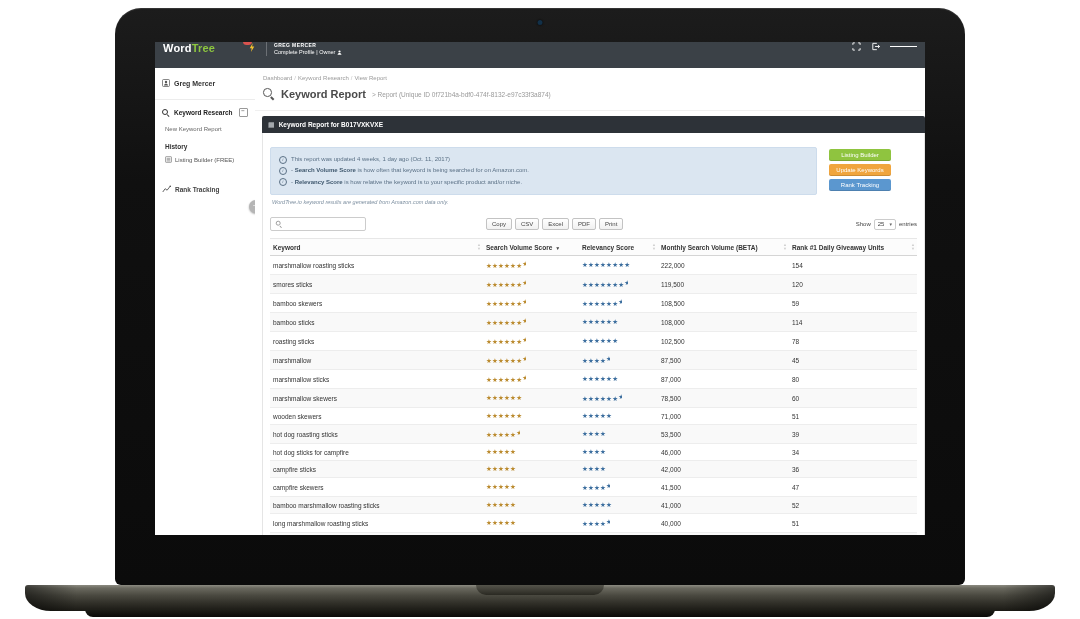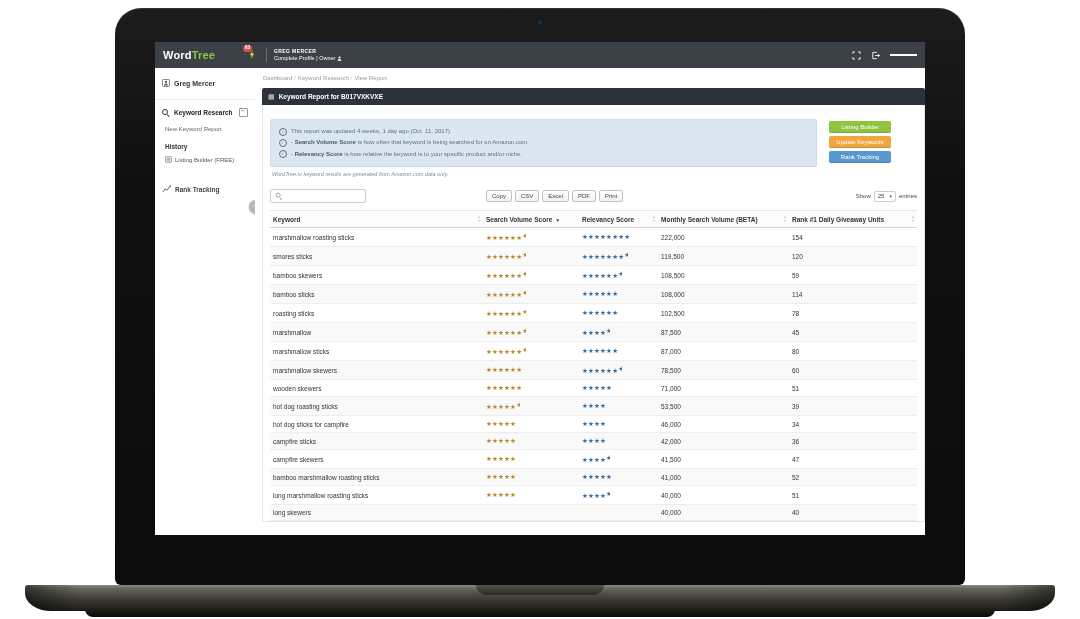--- a/index.html
+++ b/index.html
@@ -22,21 +22,21 @@
       linear-gradient(180deg,#8c8b81 0%,#6a695f 12%,#4a4940 40%,#32312a 68%,#1a1914 100%);
     border-radius:3px 3px 26px 26px / 3px 3px 18px 18px;}
   .notch{position:absolute;left:50%;top:0;transform:translateX(-50%);
     width:128px;height:10px;border-radius:0 0 10px 10px;
     background:linear-gradient(180deg,#54534a,#2a2922);}
   .base-lip{position:absolute;left:85px;top:609px;width:910px;height:8px;
     background:linear-gradient(180deg,#20201a,#0a0a08);border-radius:0 0 12px 12px;}
 
   
   .app{position:absolute;inset:0;font-size:6.5px;color:#333;}
-  .navbar{height:26px;background:#3b4147;display:flex;align-items:center;padding:0 8px;color:#fff;}
+  .navbar{height:26px;background:#3b4147;display:flex;align-items:flex-start;padding:0 8px;color:#fff;}
   .brand{width:96px;display:flex;align-items:center;justify-content:space-between;}
   .logo{font-size:11px;font-weight:bold;letter-spacing:.2px;}
   .logo .lw{color:#ffffff;} .logo .lt{color:#8dc63f;}
   .bolt-wrap{position:relative;margin-right:4px;}
   .bolt{display:inline-block;width:6px;height:9px;background:#f2c12e;
     clip-path:polygon(62% 0,12% 58%,44% 58%,34% 100%,88% 38%,52% 38%);}
   .count{position:absolute;top:-5px;left:-6px;background:#d9534f;color:#fff;
     font-size:4.5px;line-height:1;padding:1px 2px;border-radius:5px;font-weight:bold;}
   .profile{margin-left:7px;padding-left:7px;border-left:1px solid rgba(255,255,255,.25);line-height:1.3;}
   .pname{font-size:5px;font-weight:bold;letter-spacing:.4px;}
@@ -197,20 +197,25 @@
                 <circle cx="11" cy="1.4" r="1" fill="#444"></circle>
               </svg>
             <span>Rank Tracking</span>
           </div>
           <div class="side-toggle">+</div>
         </aside>
 
         <main class="main">
           <div class="breadcrumb"><span class="bc-item">Dashboard</span><span class="bc-sep">/</span><span class="bc-item">Keyword Research</span><span class="bc-sep">/</span><span class="bc-item">View Report</span></div>
 
+          <div class="title-row">
+            <span class="mag-lg"></span>
+            <span class="page-title">Keyword Report</span>
+            <span class="page-sub">&gt; Report (Unique ID 0f721b4a-bdf0-474f-8132-e97c33f3a874)</span>
+          </div>
 
           <div class="panel-header">
             <span class="grid-ic">▦</span>
             <span>Keyword Report for B017VXKVXE</span>
           </div>
 
           <div class="panel">
             <div class="report-info">
               <div class="left-col">
                 <div class="alert">

